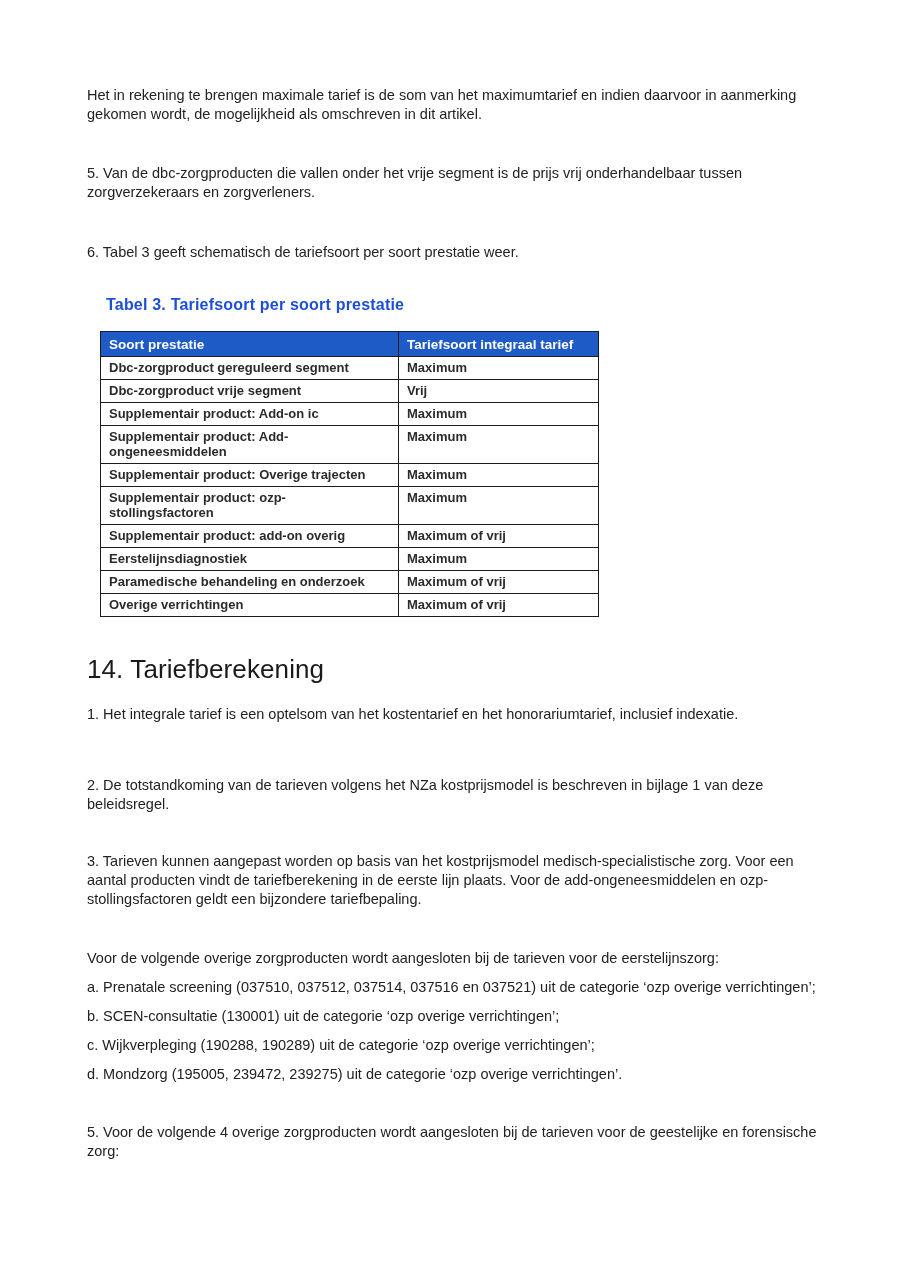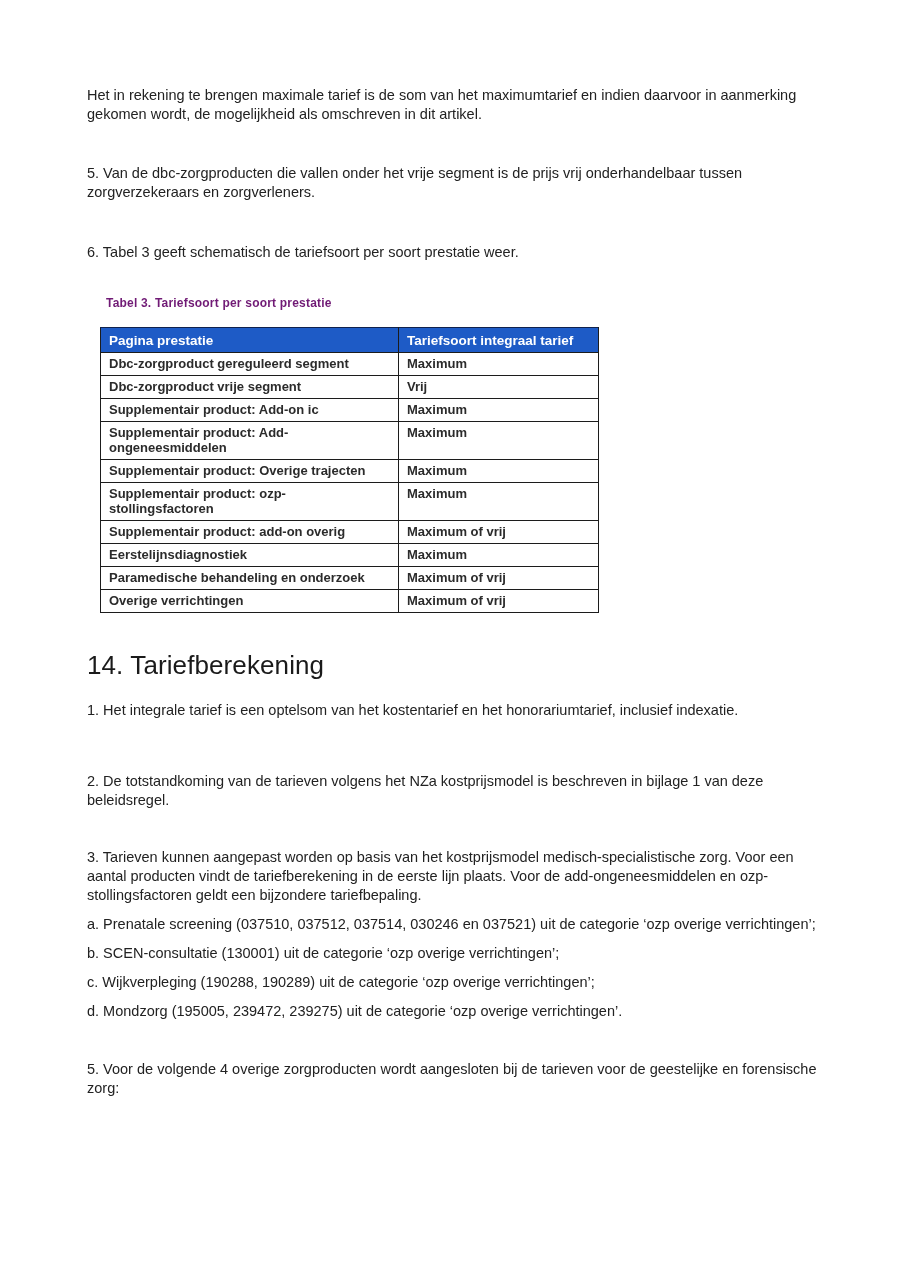--- a/index.html
+++ b/index.html
@@ -23,23 +23,23 @@
     font-size: 14.5px;
     line-height: 19px;
     color: #222222;
   }
   .p-intro       { margin-top: 86px; }
   .p-item5       { margin-top: 40px; }
   .p-item6       { margin-top: 41px; }
   .table-title {
     margin-top: 34px;
     margin-left: 19px;
-    font-size: 12px;
+    font-size: 16px;
     font-weight: bold;
-    color: #701a75;
+    color: #1d4ed8;
     letter-spacing: 0.2px;
   }
   table.tarief-table {
     margin-top: 17px;
     margin-left: 13px;
     width: 499px;
     border-collapse: collapse;
     table-layout: fixed;
   }
   table.tarief-table th,
@@ -102,21 +102,21 @@
 
     <div class="table-title">Tabel 3. Tariefsoort per soort prestatie</div>
 
     <table class="tarief-table">
       <colgroup>
           <col class="c1">
           <col class="c2">
         </colgroup>
       <thead>
         <tr>
-          <th>Pagina prestatie</th>
+          <th>Soort prestatie</th>
           <th>Tariefsoort integraal tarief</th>
         </tr>
       </thead>
       <tbody>
         <tr>
           <td>Dbc-zorgproduct gereguleerd segment</td>
           <td>Maximum</td>
         </tr>
         <tr>
           <td>Dbc-zorgproduct vrije segment</td>
@@ -159,22 +159,23 @@
     </table>
 
     <h1 class="section-heading">14. Tariefberekening</h1>
 
     <p class="para p-s1">1. Het integrale tarief is een optelsom van het kostentarief en het honorariumtarief, inclusief indexatie.</p>
 
     <p class="para p-s2">2. De totstandkoming van de tarieven volgens het NZa kostprijsmodel is beschreven in bijlage 1 van deze beleidsregel.</p>
 
     <p class="para p-s3">3. Tarieven kunnen aangepast worden op basis van het kostprijsmodel medisch-specialistische zorg. Voor een aantal producten vindt de tariefberekening in de eerste lijn plaats. Voor de add-ongeneesmiddelen en ozp-stollingsfactoren geldt een bijzondere tariefbepaling.</p>
 
+    <p class="para p-listintro">Voor de volgende overige zorgproducten wordt aangesloten bij de tarieven voor de eerstelijnszorg:</p>
 
-    <p class="para p-li">a. Prenatale screening (037510, 037512, 037514, 030246 en 037521) uit de categorie ‘ozp overige verrichtingen’;</p>
+    <p class="para p-li">a. Prenatale screening (037510, 037512, 037514, 037516 en 037521) uit de categorie ‘ozp overige verrichtingen’;</p>
     <p class="para p-li">b. SCEN-consultatie (130001) uit de categorie ‘ozp overige verrichtingen’;</p>
     <p class="para p-li">c. Wijkverpleging (190288, 190289) uit de categorie ‘ozp overige verrichtingen’;</p>
     <p class="para p-li">d. Mondzorg (195005, 239472, 239275) uit de categorie ‘ozp overige verrichtingen’.</p>
 
     <p class="para p-item4">5. Voor de volgende 4 overige zorgproducten wordt aangesloten bij de tarieven voor de geestelijke en forensische zorg:</p>
 
   </div>
 
 </div>
 

